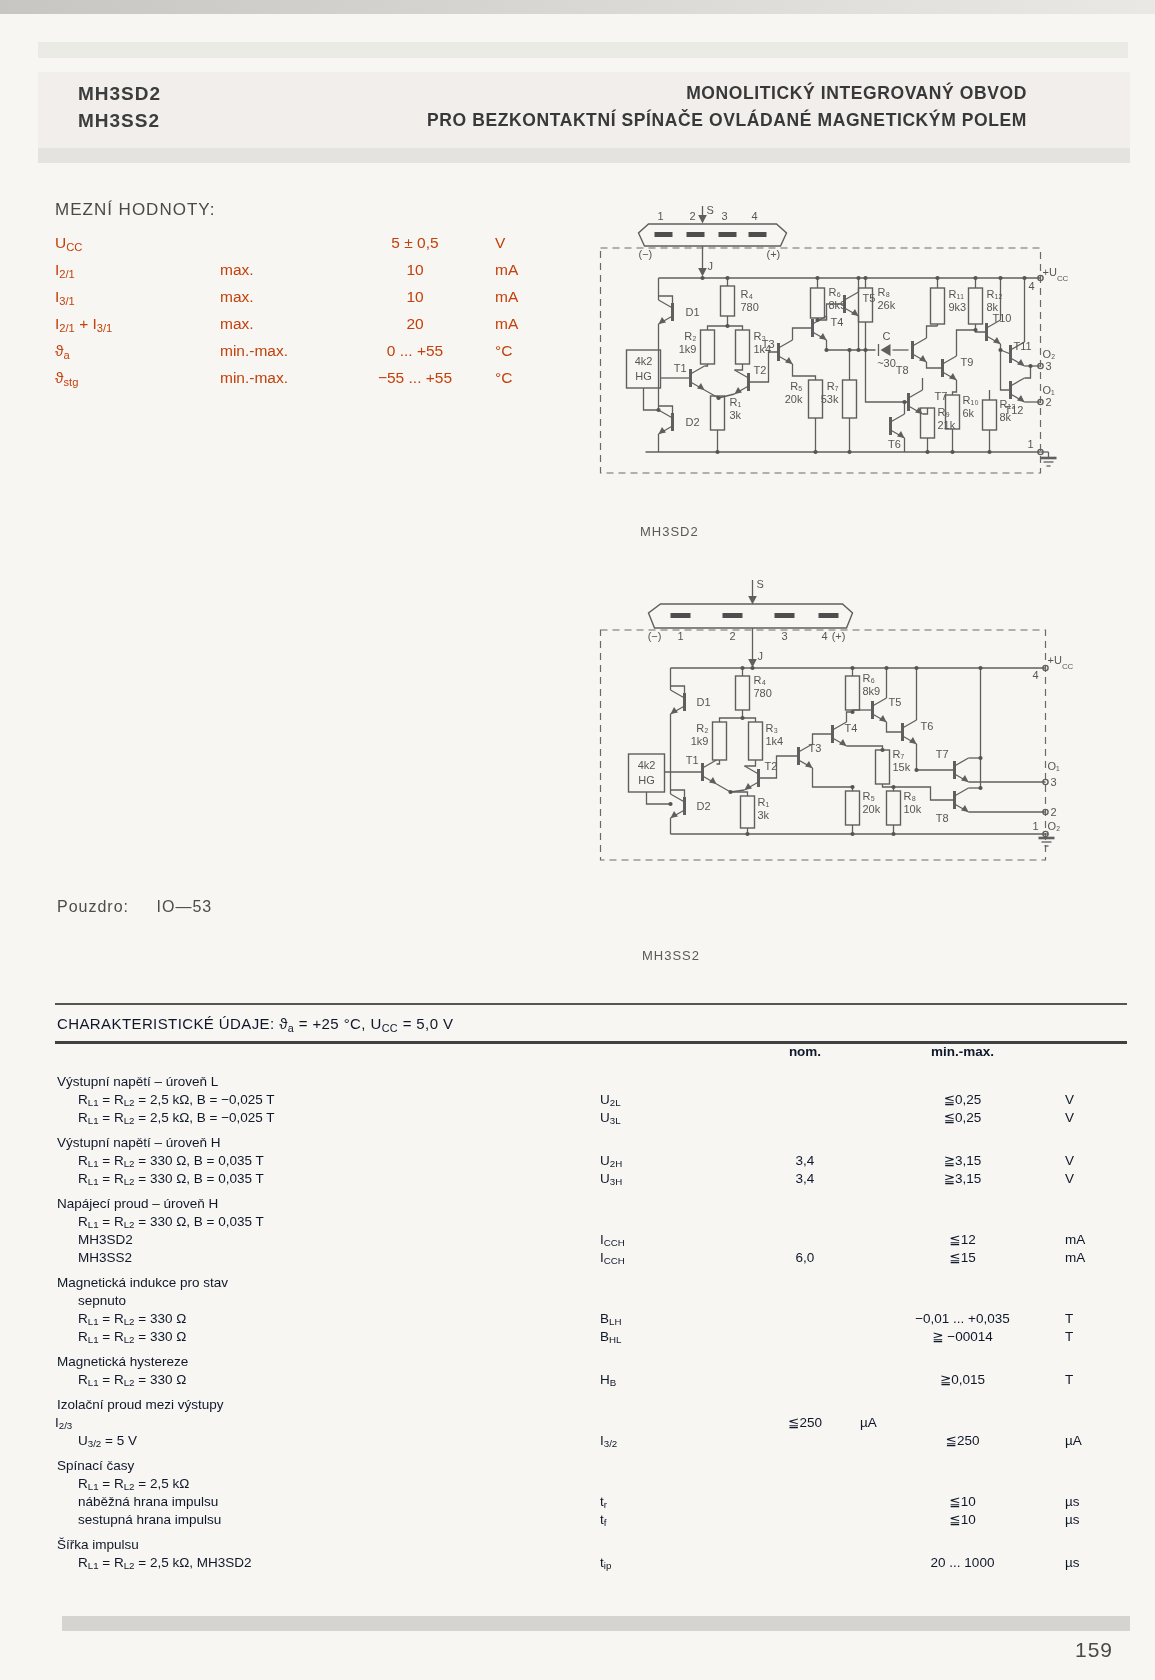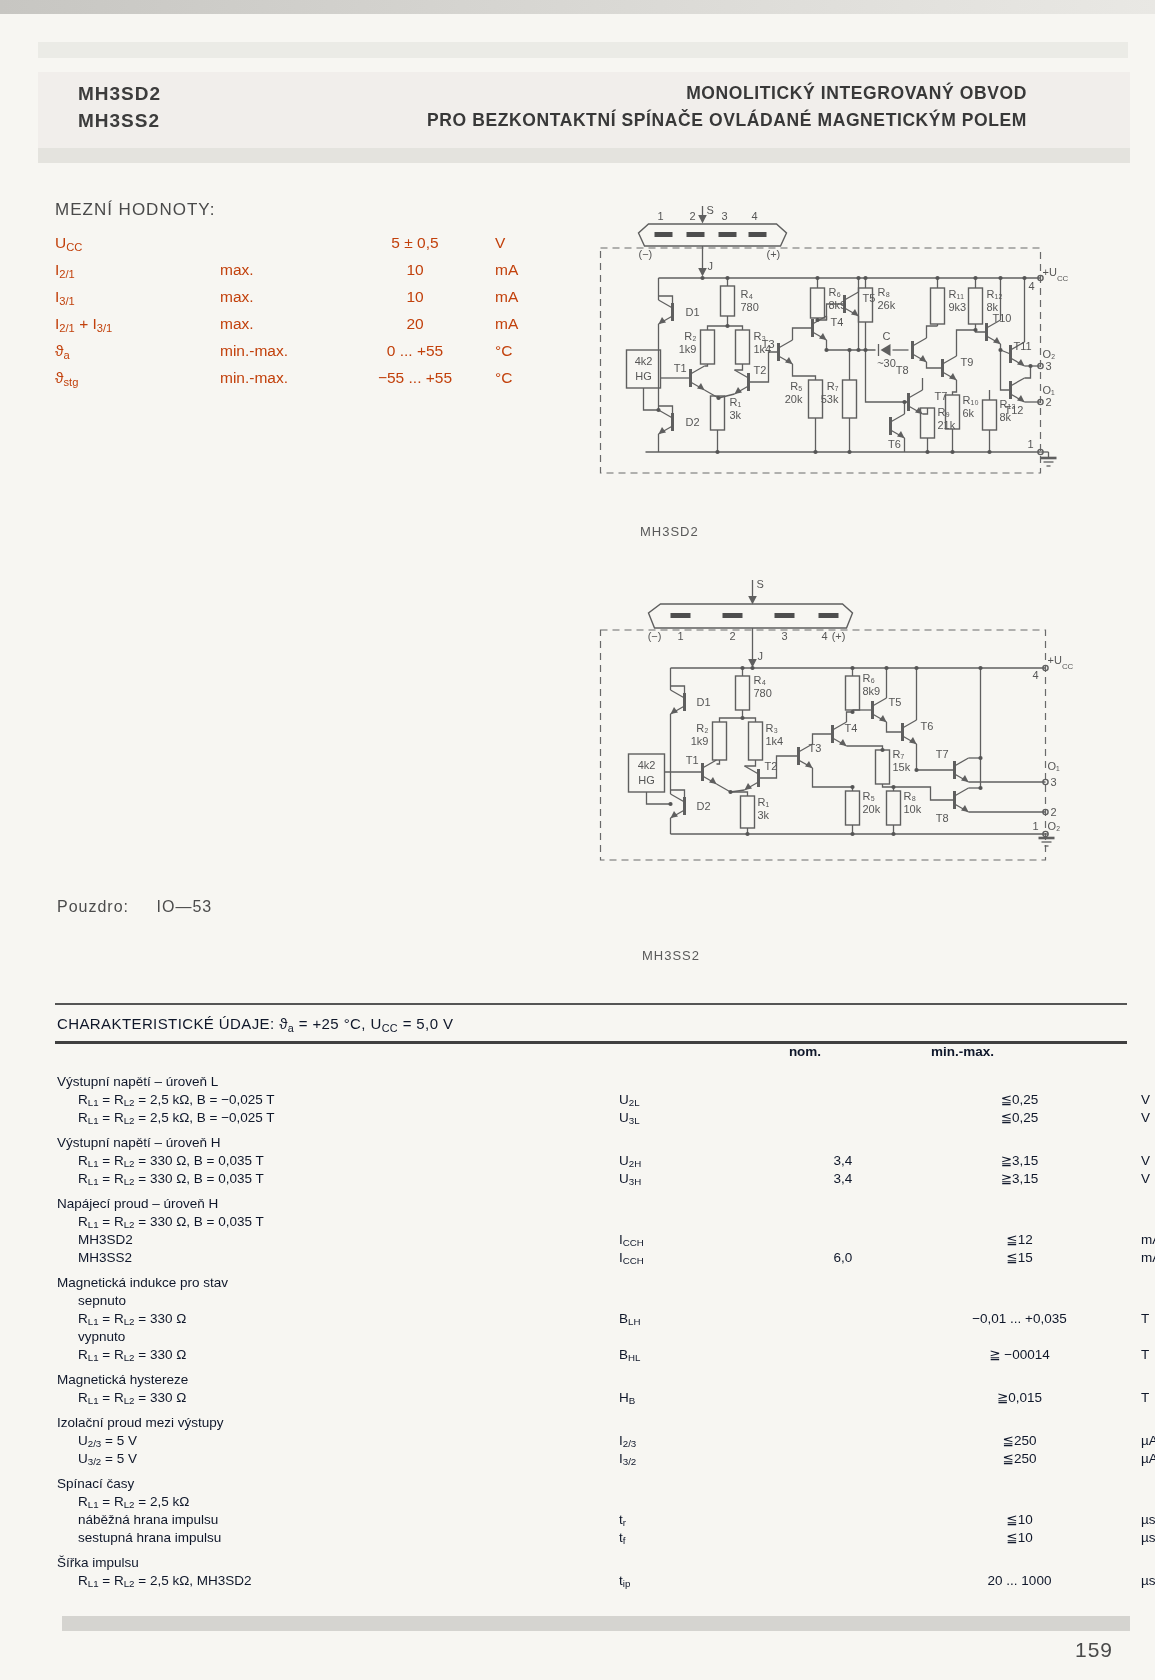--- a/index.html
+++ b/index.html
@@ -27,21 +27,21 @@
   
   .chars{position:absolute;left:55px;top:1003px;width:1072px;color:#0f172a;}
   .rule1{border-top:2px solid #555;}
   .chead{font-size:15px;padding:10px 2px 9px 2px;letter-spacing:0.4px;}
   .rule2{border-top:3px solid #404040;}
   .colhead{display:grid;grid-template-columns:545px 150px 110px 205px 62px;
            font-weight:bold;font-size:13.5px;height:22px;}
   .colhead .nm{text-align:center;}
   .crows{margin-top:3px;}
   .crow{display:grid;grid-template-columns:545px 150px 110px 205px 62px;
-        line-height:18px;font-size:13.5px;gap:19px;}
+        line-height:18px;font-size:13.5px;}
   .crow .c-label{padding-left:23px;}
   .crow.cgroup{margin-top:7px;}
   .crow.cgroup .c-label{padding-left:2px;}
   .crow .c-nom,.crow .c-mm{text-align:center;}
   .pageno{position:absolute;left:1075px;top:1638px;font-size:21px;color:#4a4a4a;letter-spacing:1px;}
   
   svg{position:absolute;overflow:visible;}
   .w{stroke:#5f5f5f;stroke-width:1.3;fill:none;}
   .w2{stroke:#5f5f5f;stroke-width:2.6;fill:none;}
   .cmp{stroke:#5f5f5f;stroke-width:1.4;fill:none;}
@@ -582,21 +582,20 @@
         <span class="c-unit"></span>
       </div>
       <div class="crow">
         <span class="c-label">R<sub>L1</sub> = R<sub>L2</sub> = 330 Ω</span>
         <span class="c-sym">B<sub>LH</sub></span>
         <span class="c-nom"></span>
         <span class="c-mm">−0,01 ... +0,035</span>
         <span class="c-unit">T</span>
       </div>
       <div class="crow">
-        <span class="c-label">vypnuto</span>
         <span class="c-sym"></span>
         <span class="c-nom"></span>
         <span class="c-mm"></span>
         <span class="c-unit"></span>
       </div>
       <div class="crow">
         <span class="c-label">R<sub>L1</sub> = R<sub>L2</sub> = 330 Ω</span>
         <span class="c-sym">B<sub>HL</sub></span>
         <span class="c-nom"></span>
         <span class="c-mm">≧ −00014</span>
@@ -617,21 +616,20 @@
         <span class="c-unit">T</span>
       </div>
       <div class="crow cgroup">
         <span class="c-label">Izolační proud mezi výstupy</span>
         <span class="c-sym"></span>
         <span class="c-nom"></span>
         <span class="c-mm"></span>
         <span class="c-unit"></span>
       </div>
       <div class="crow">
-        <span class="c-label">U<sub>2/3</sub> = 5 V</span>
         <span class="c-sym">I<sub>2/3</sub></span>
         <span class="c-nom"></span>
         <span class="c-mm">≦250</span>
         <span class="c-unit">µA</span>
       </div>
       <div class="crow">
         <span class="c-label">U<sub>3/2</sub> = 5 V</span>
         <span class="c-sym">I<sub>3/2</sub></span>
         <span class="c-nom"></span>
         <span class="c-mm">≦250</span>

